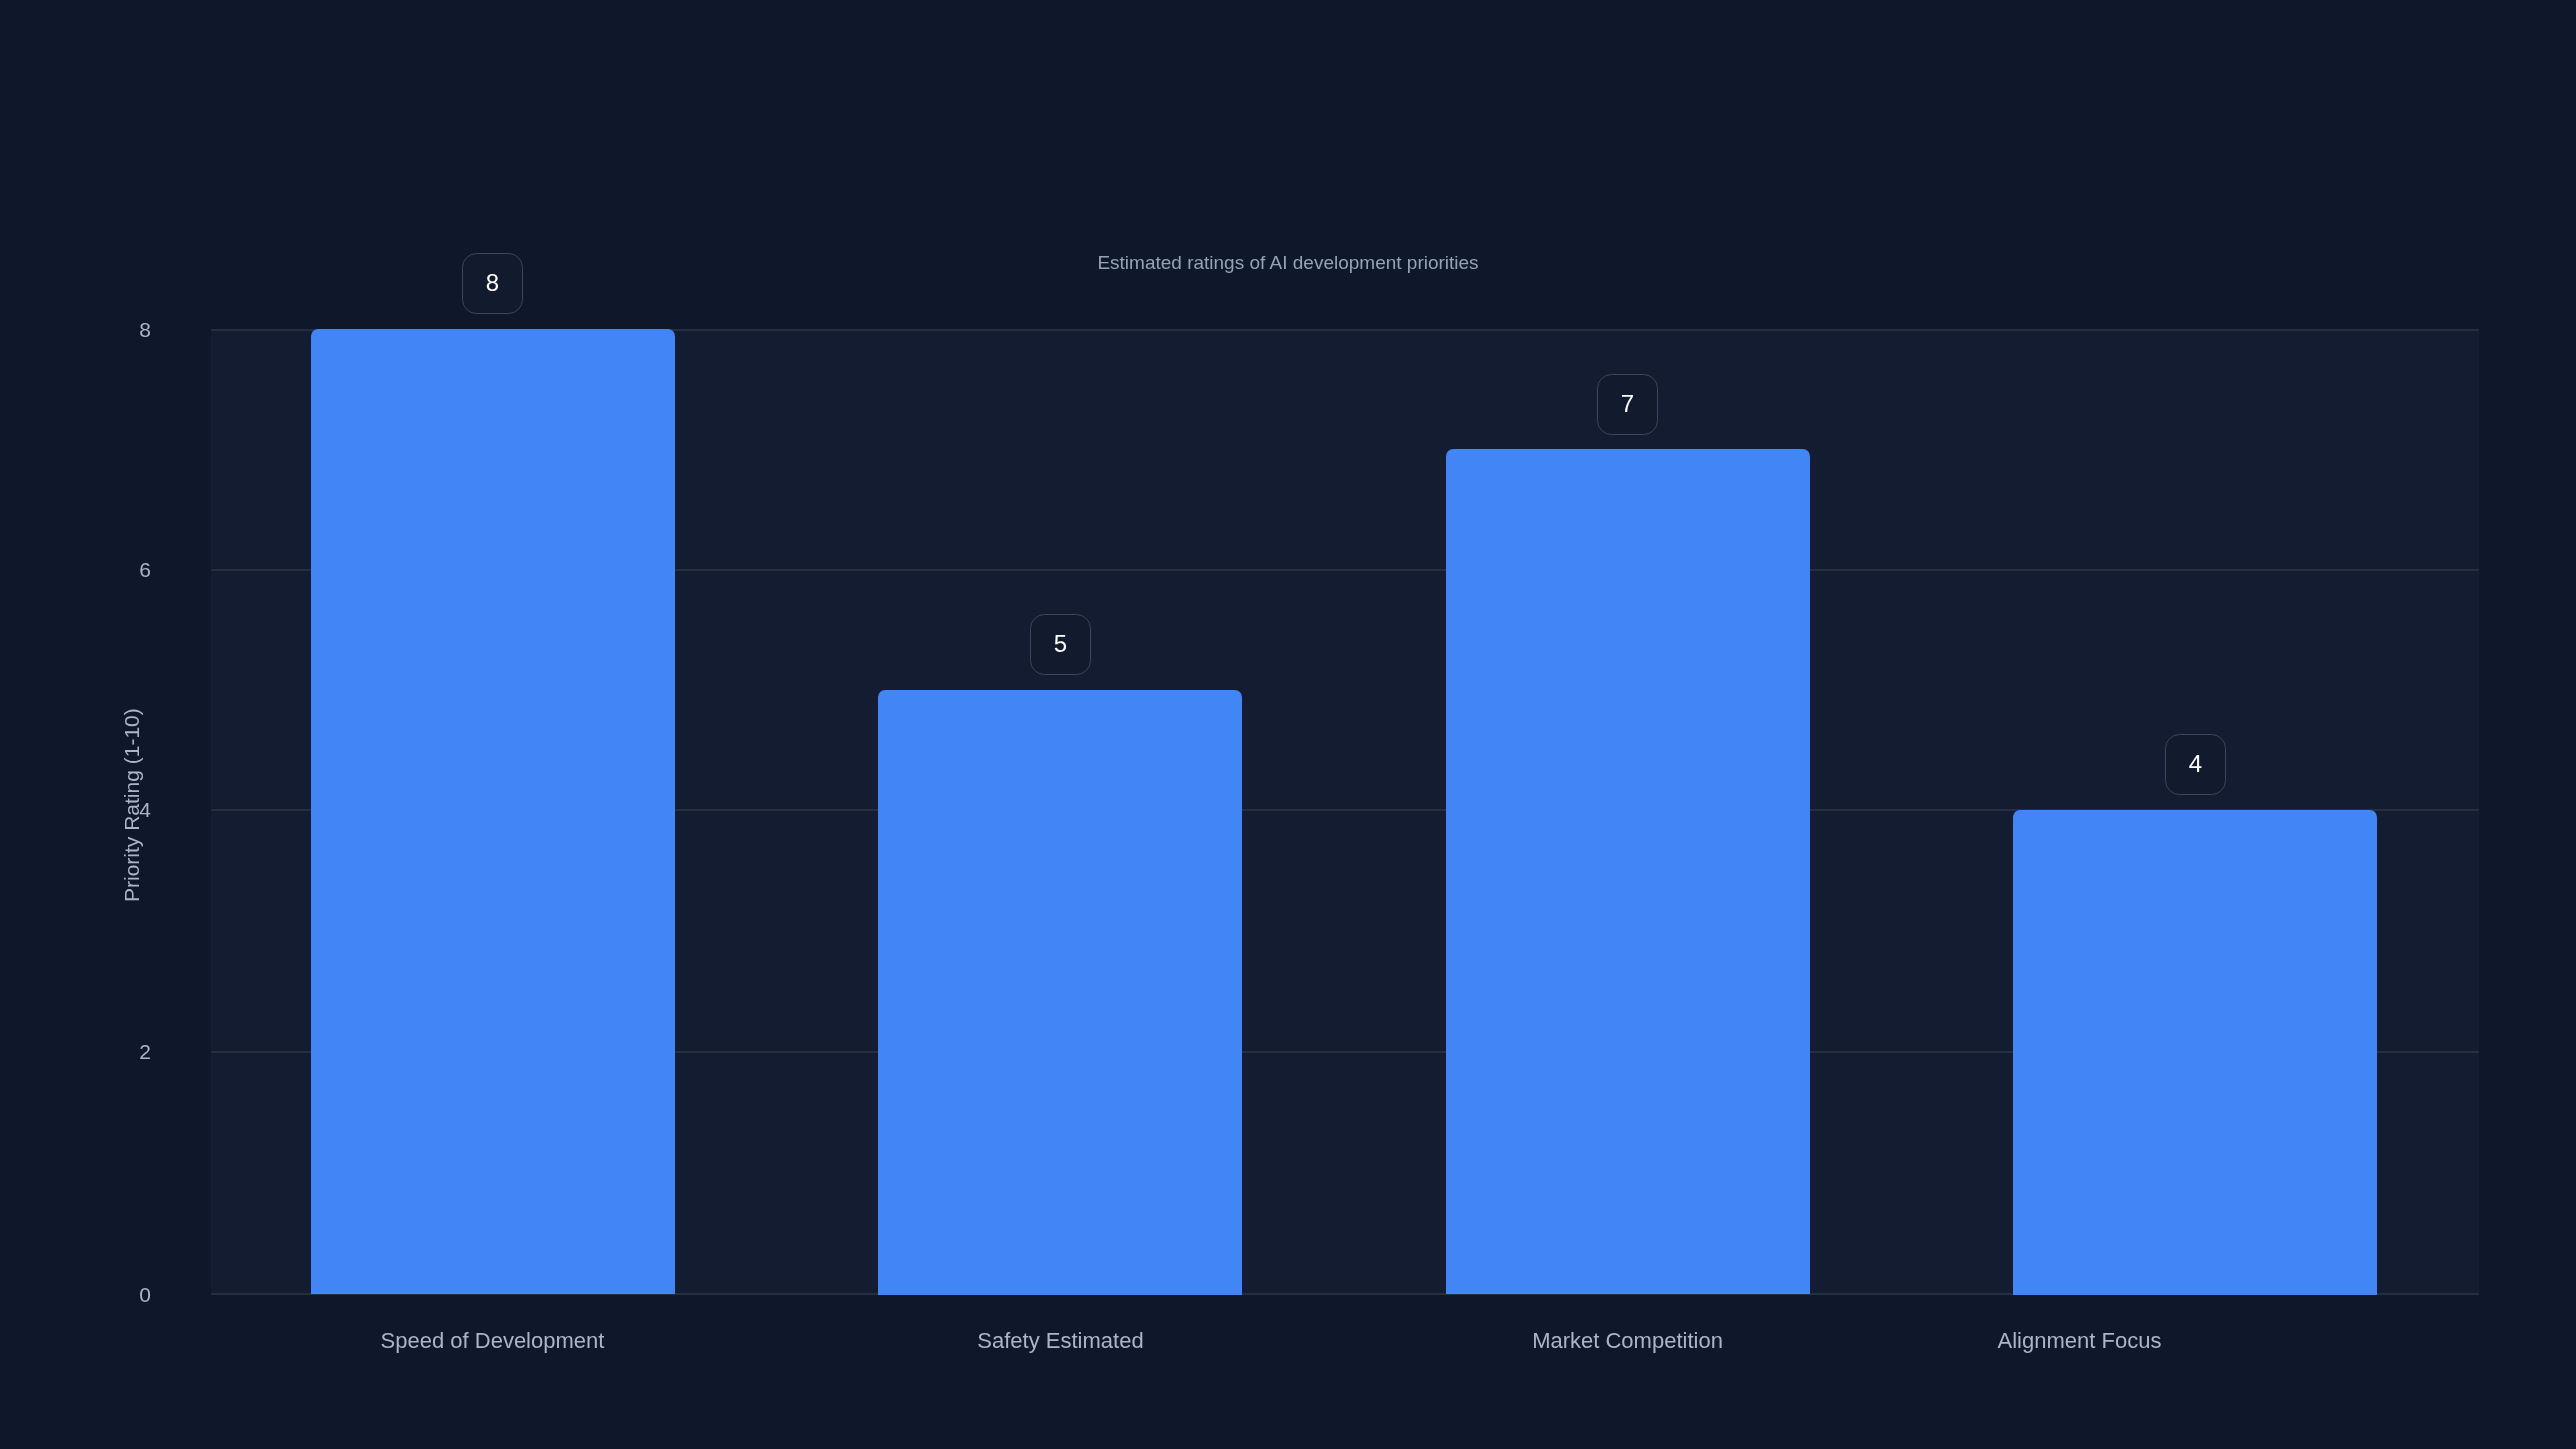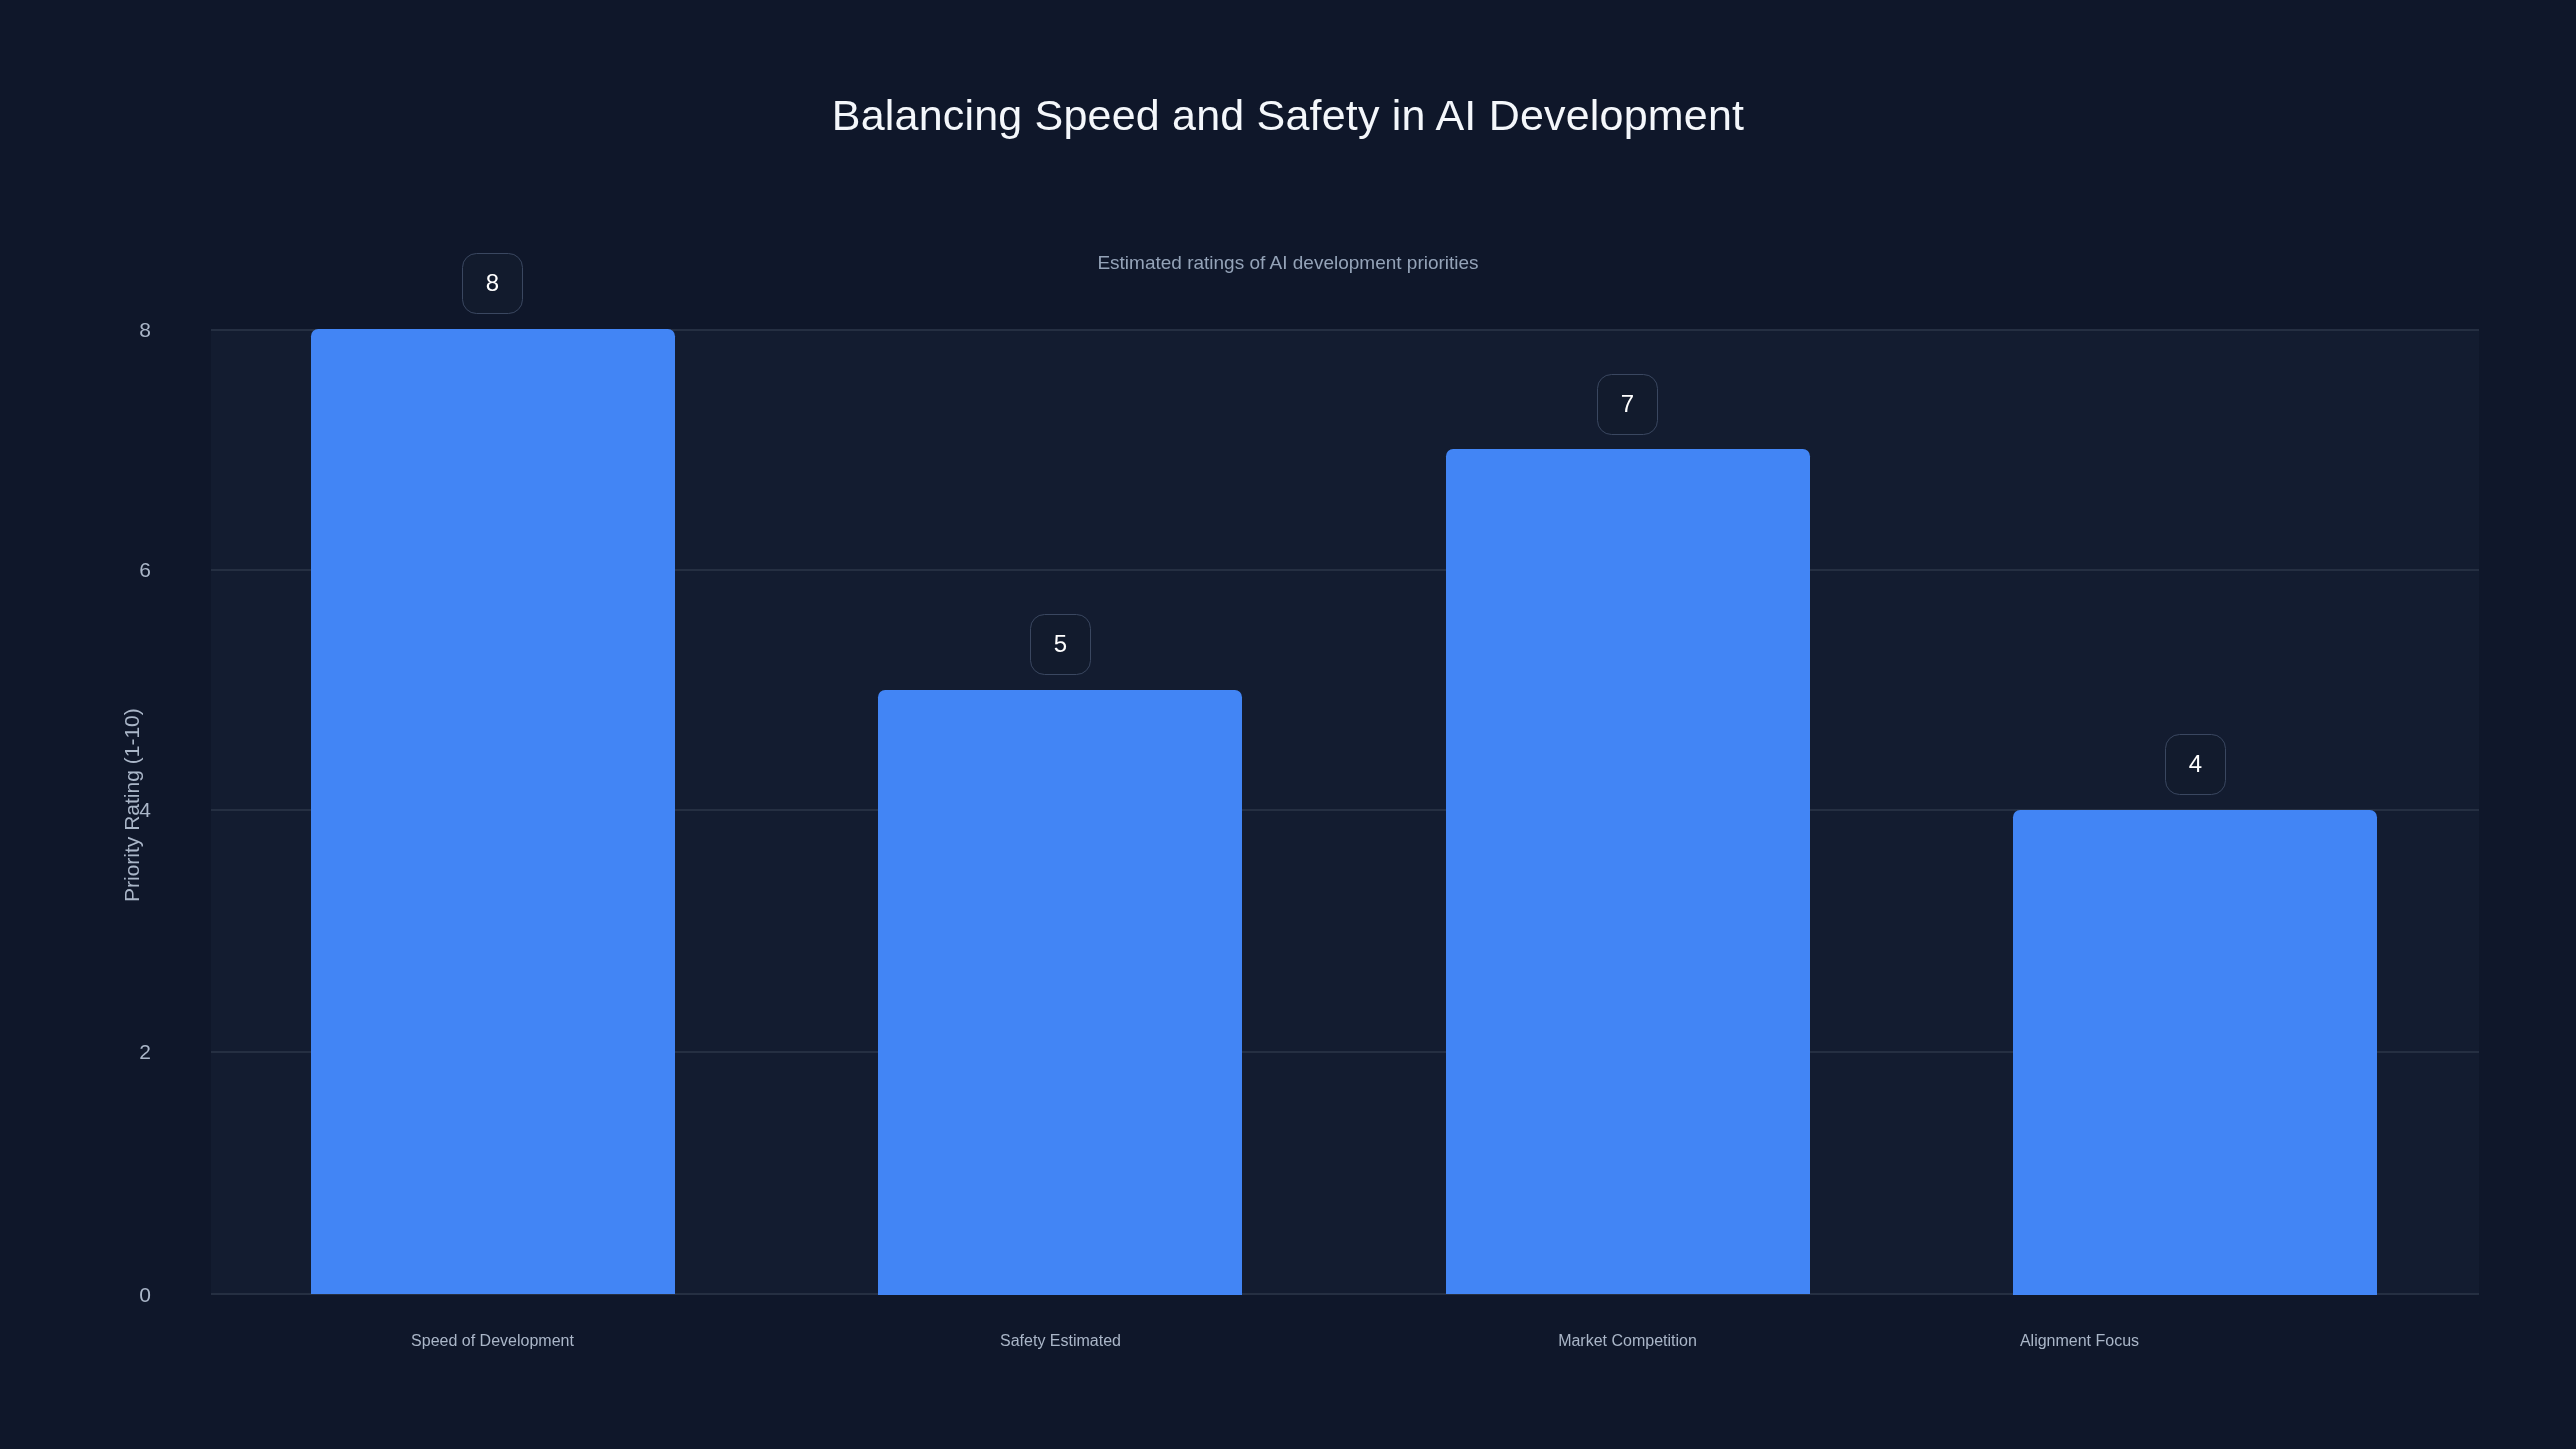--- a/index.html
+++ b/index.html
@@ -111,31 +111,30 @@
     text-align: center;
   }
 
   
   .x-tick {
     position: absolute;
     top: 1327px;
     width: 499px;
     text-align: center;
     color: #aab6c8;
-    font-size: 16px;
+    font-size: 22px;
     line-height: 27px;
     white-space: nowrap;
   }
 </style>
 </head>
 <body>
 
 <div id="chart-root">
 
-  <div class="chart-title">Balancing Speed and Safety in AI Development</div>
 
   <div class="chart-subtitle">Estimated ratings of AI development priorities</div>
 
   <div style="position:absolute; left:121px; top:902px; width:0; height:0;">
     <div class="y-axis-title">Priority Rating (1-10)</div>
   </div>
 
   <div class="plot-area">
     <div class="gridline" style="top:0px;"></div>
     <div class="gridline" style="top:240px;"></div>

